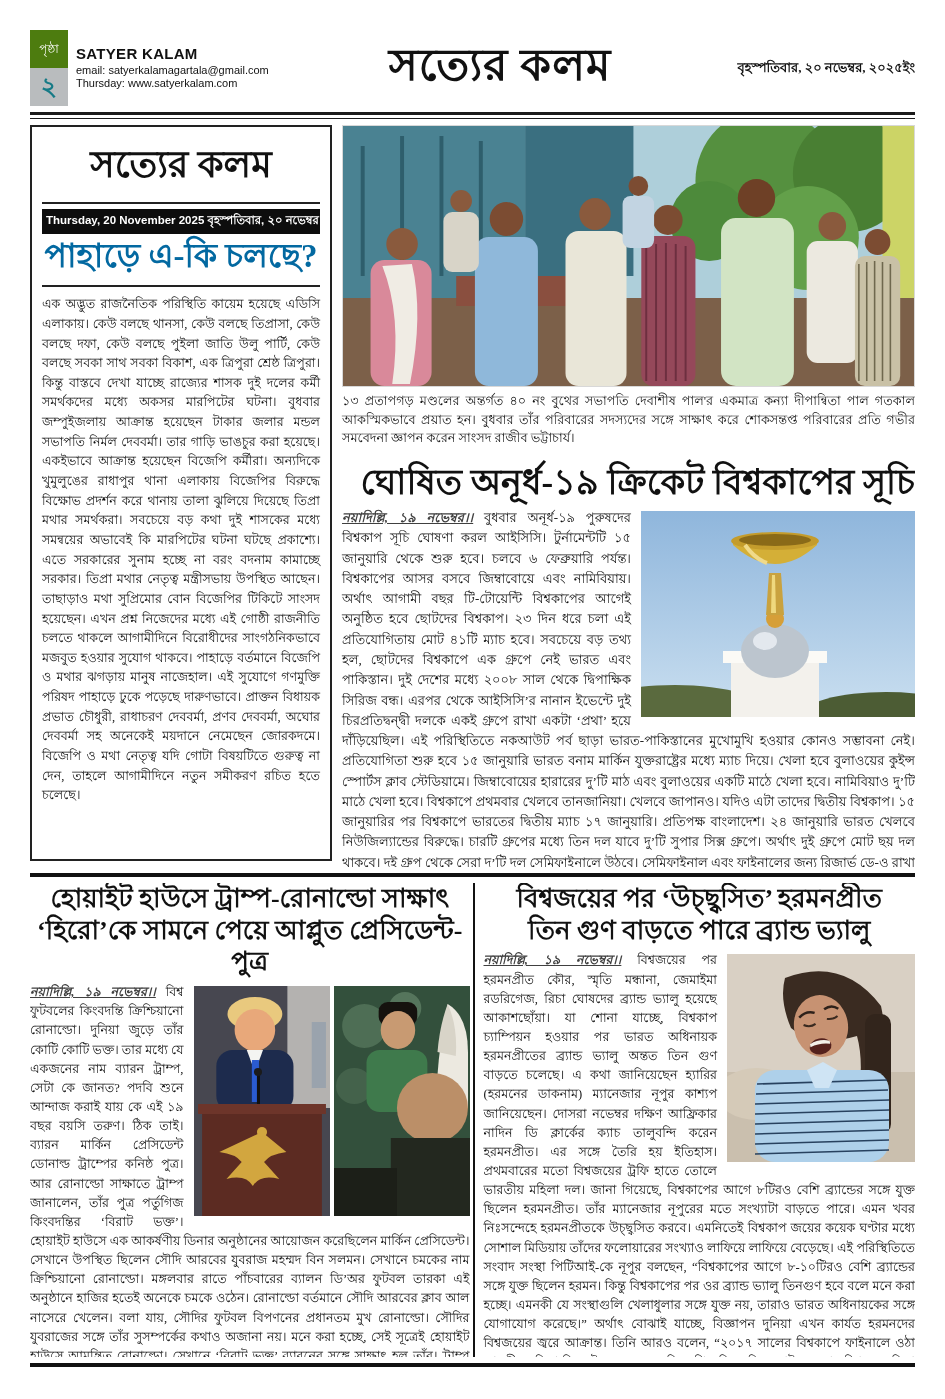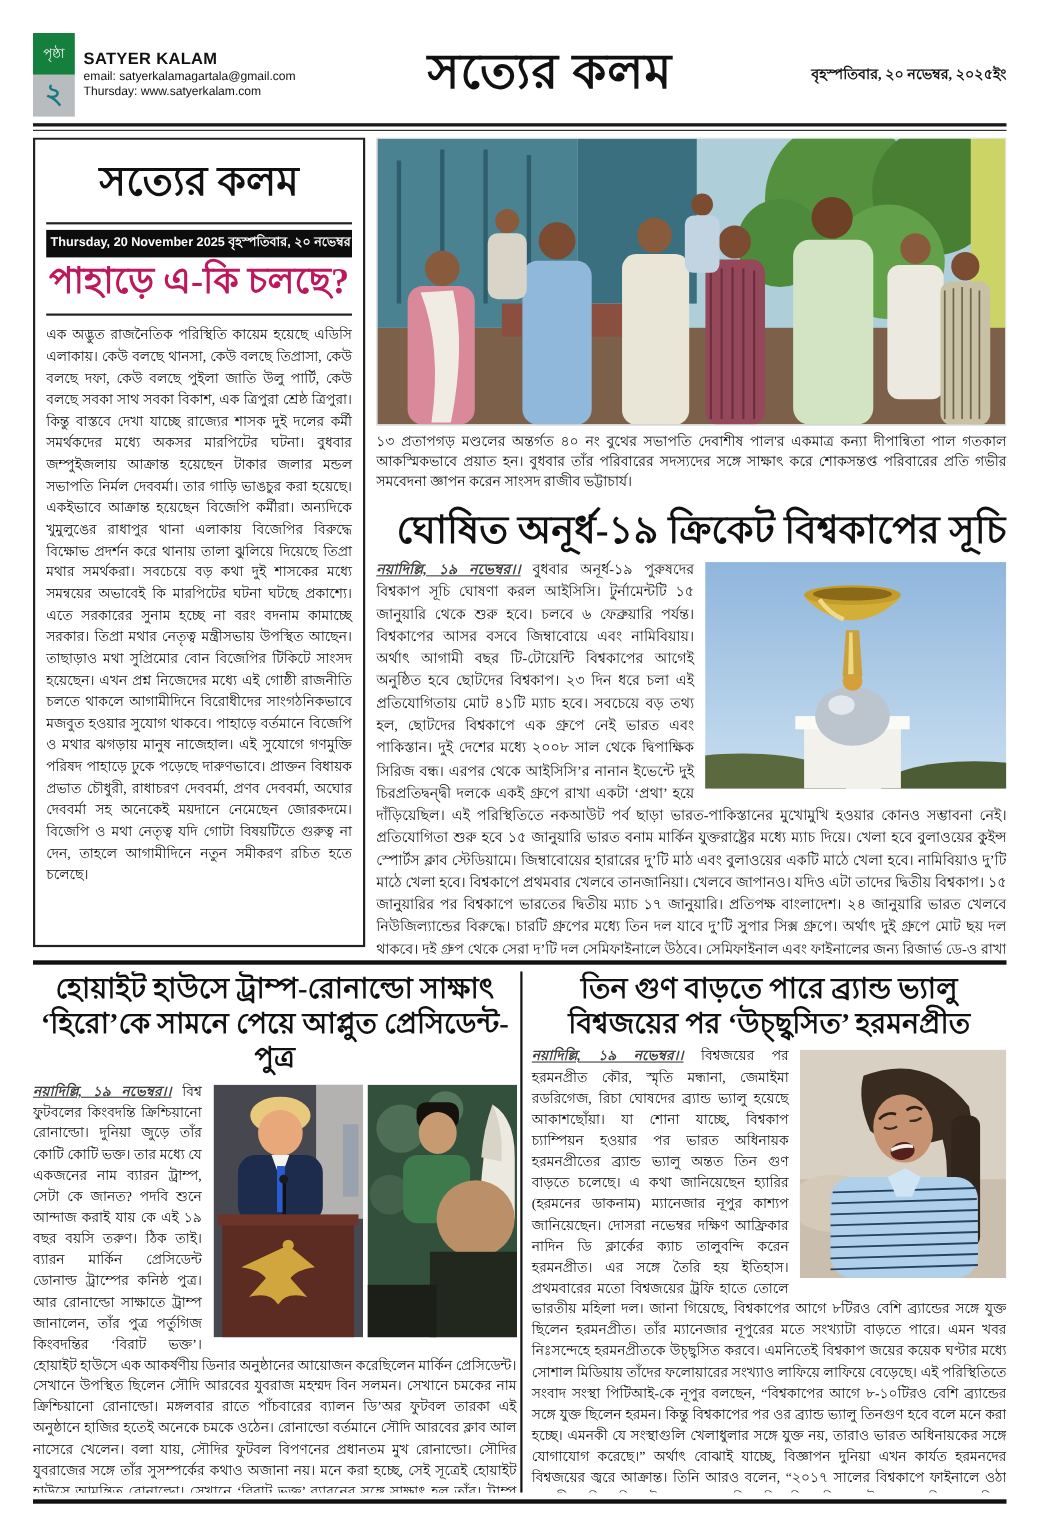--- a/index.html
+++ b/index.html
@@ -5,40 +5,40 @@
   html,body{margin:0;padding:0;background:#e9e9e9;}
   .page{
     width:945px;height:1399px;margin:0 auto;background:#ffffff;
     box-sizing:border-box;padding:26px 30px 0 30px;overflow:hidden;position:relative;
     font-family:"Liberation Serif", serif;color:#111;
   }
   
   .hdr{display:grid;grid-template-columns:290px 1fr 235px;align-items:center;height:84px;}
   .hdr-left{display:flex;gap:8px;align-items:center;}
   .badge{width:38px;flex:0 0 38px;}
-  .badge-top{background:#15803d;color:#fff;font-family:"Liberation Sans",sans-serif;
+  .badge-top{background:#4d7c0f;color:#fff;font-family:"Liberation Sans",sans-serif;
     font-size:12px;text-align:center;height:38px;line-height:38px;}
   .badge-bot{background:#b9bcbe;color:#157a86;font-weight:bold;font-size:25px;
     text-align:center;height:38px;line-height:38px;}
   .pub{font-family:"Liberation Sans",sans-serif;line-height:1.25;}
   .pub .nm{font-weight:bold;font-size:15px;letter-spacing:.3px;}
   .pub .ln{font-size:11px;}
   .masthead-main{text-align:center;font-size:44px;font-weight:bold;letter-spacing:1px;}
   .hdr-date{text-align:right;font-size:13px;font-weight:bold;}
   .rule-double{border-top:3px solid #1a1a1a;border-bottom:1px solid #1a1a1a;height:3px;margin:2px 0 6px 0;}
   .rule-thick{border:0;border-top:4px solid #111;margin:6px 0;}
   
   .main-row{display:grid;grid-template-columns:302px 1fr;gap:10px;height:742px;overflow:hidden;}
   
   .edbox{border:2px solid #222;padding:8px 10px;box-sizing:border-box;height:736px;overflow:hidden;}
   .ed-mast{text-align:center;font-size:37px;font-weight:bold;padding-bottom:4px;border-bottom:2px solid #222;margin-bottom:5px;}
   .ed-datebar{background:#0d0d0d;color:#fff;font-size:11.5px;font-weight:bold;
     font-family:"Liberation Sans",sans-serif;padding:3px 4px;white-space:nowrap;overflow:hidden;}
   .ed-kicker{text-align:center;font-size:40px;font-weight:bold;color:#2433a8;margin:10px 0 2px 0;}
-  .ed-title{text-align:center;font-size:33px;font-weight:bold;color:#be185d;line-height:1.25;margin:2px 0 8px 0;}
+  .ed-title{text-align:center;font-size:33px;font-weight:bold;color:#0369a1;line-height:1.25;margin:2px 0 8px 0;}
   .ed-rule{border:0;border-top:2px solid #222;margin:4px 0 8px 0;}
   .ed-body{font-size:12.6px;line-height:1.56;text-align:justify;}
   
   .leadphoto{height:260px;overflow:hidden;border:1px solid #d8d8d8;}
   .caption{font-size:12.8px;line-height:1.45;text-align:justify;margin:5px 0 16px 0;}
   
   .ck-head{font-size:35px;font-weight:bold;text-align:right;margin:4px 0 6px 0;line-height:1.1;}
   .ck-body{font-size:13px;line-height:1.56;text-align:justify;}
   .dateline{color:#404040;font-weight:bold;text-decoration:underline;font-style:italic;}
   .float-right{float:right;margin:3px 0 5px 10px;overflow:hidden;}
@@ -222,22 +222,22 @@
               <rect x="56" y="152" width="78" height="78" fill="#23281f"></rect>
               <rect x="0" y="182" width="62" height="48" fill="#1c1f18"></rect>
             </svg>
           </div>
         </div>
         <p style="margin:0;"><span class="dateline">নয়াদিল্লি, ১৯ নভেম্বর।।</span> <span>বিশ্ব ফুটবলের কিংবদন্তি ক্রিশ্চিয়ানো রোনাল্ডো। দুনিয়া জুড়ে তাঁর কোটি কোটি ভক্ত। তার মধ্যে যে একজনের নাম ব্যারন ট্রাম্প, সেটা কে জানত? পদবি শুনে আন্দাজ করাই যায় কে এই ১৯ বছর বয়সি তরুণ। ঠিক তাই। ব্যারন মার্কিন প্রেসিডেন্ট ডোনাল্ড ট্রাম্পের কনিষ্ঠ পুত্র। আর রোনাল্ডো সাক্ষাতে ট্রাম্প জানালেন, তাঁর পুত্র পর্তুগিজ কিংবদন্তির ‘বিরাট ভক্ত’। হোয়াইট হাউসে এক আকর্ষণীয় ডিনার অনুষ্ঠানের আয়োজন করেছিলেন মার্কিন প্রেসিডেন্ট। সেখানে উপস্থিত ছিলেন সৌদি আরবের যুবরাজ মহম্মদ বিন সলমন। সেখানে চমকের নাম ক্রিশ্চিয়ানো রোনাল্ডো। মঙ্গলবার রাতে পাঁচবারের ব্যালন ডি’অর ফুটবল তারকা এই অনুষ্ঠানে হাজির হতেই অনেকে চমকে ওঠেন। রোনাল্ডো বর্তমানে সৌদি আরবের ক্লাব আল নাসেরে খেলেন। বলা যায়, সৌদির ফুটবল বিপণনের প্রধানতম মুখ রোনাল্ডো। সৌদির যুবরাজের সঙ্গে তাঁর সুসম্পর্কের কথাও অজানা নয়। মনে করা হচ্ছে, সেই সূত্রেই হোয়াইট হাউসে আমন্ত্রিত রোনাল্ডো। সেখানে ‘বিরাট ভক্ত’ ব্যারনের সঙ্গে সাক্ষাৎ হল তাঁর। ট্রাম্প নিজেই পুত্রের রোনাল্ডো-প্রীতির কথা জানালেন। তারপর বলেন, “ব্যারন অবশেষে রোনাল্ডোর সঙ্গে দেখা করতে পেরেছে। আশা করি এবার ব্যারন তার বাবাকে একটু বেশিই সম্মান করবে। কারণ, আমার জন্যই তো রোনাল্ডোর সঙ্গে দেখা করতে পারল। আমি এখানে আসার জন্য দু’জনকেই ধন্যবাদ জানাতে চাই। আমি নিজেও গর্বিত।” এই অনুষ্ঠানে ছিল চাঁদের হাট। রোনাল্ডো ইস্ট রুমের সামনে বসেছিলেন। যা ট্রাম্প ও সৌদির যুবরাজের থেকে বেশি দূরে নয়। এছাড়া এই অনুষ্ঠানে এসেছিলেন অ্যাপলের সিইও টিম কুক, টেসলার প্রতিষ্ঠাতা এলন মাস্ক, আমেরিকার ভাইস প্রেসিডেন্ট জেডি ভ্যান্স, ফিফা সভাপতি জিয়ান্নি ইনফান্তিনো প্রমুখ। উল্লেখ্য, পরের বছরই আমেরিকায় ফুটবল বিশ্বকাপ।</span></p>
       </div>
     </article>
 
     <article class="art art-r">
+      <h3>বিশ্বজয়ের পর ‘উচ্ছ্বসিত’ হরমনপ্রীত</h3>
       <h3>তিন গুণ বাড়তে পারে ব্র্যান্ড ভ্যালু</h3>
-      <h3>বিশ্বজয়ের পর ‘উচ্ছ্বসিত’ হরমনপ্রীত</h3>
       <div class="art-body clearfix">
         <div class="float-right photo-harman">
           <svg viewBox="0 0 188 208" preserveAspectRatio="none">
             <rect width="188" height="208" fill="#d9d0c4"></rect>
             <rect x="0" y="118" width="188" height="90" fill="#cabfae"></rect>
             <ellipse cx="30" cy="140" rx="40" ry="26" fill="#d5cab8"></ellipse>
             <path d="M58,24 q58,-22 96,28 q12,58 -4,120 l-26,8 q16,-62 6,-98 q-42,12 -66,-8 q-12,-28 -6,-50 Z" fill="#3a2b21"></path>
             <rect x="138" y="60" width="26" height="120" rx="10" fill="#32251c"></rect>
             <g transform="rotate(-10 94 72)">
               <ellipse cx="94" cy="72" rx="27" ry="31" fill="#c79272"></ellipse>

